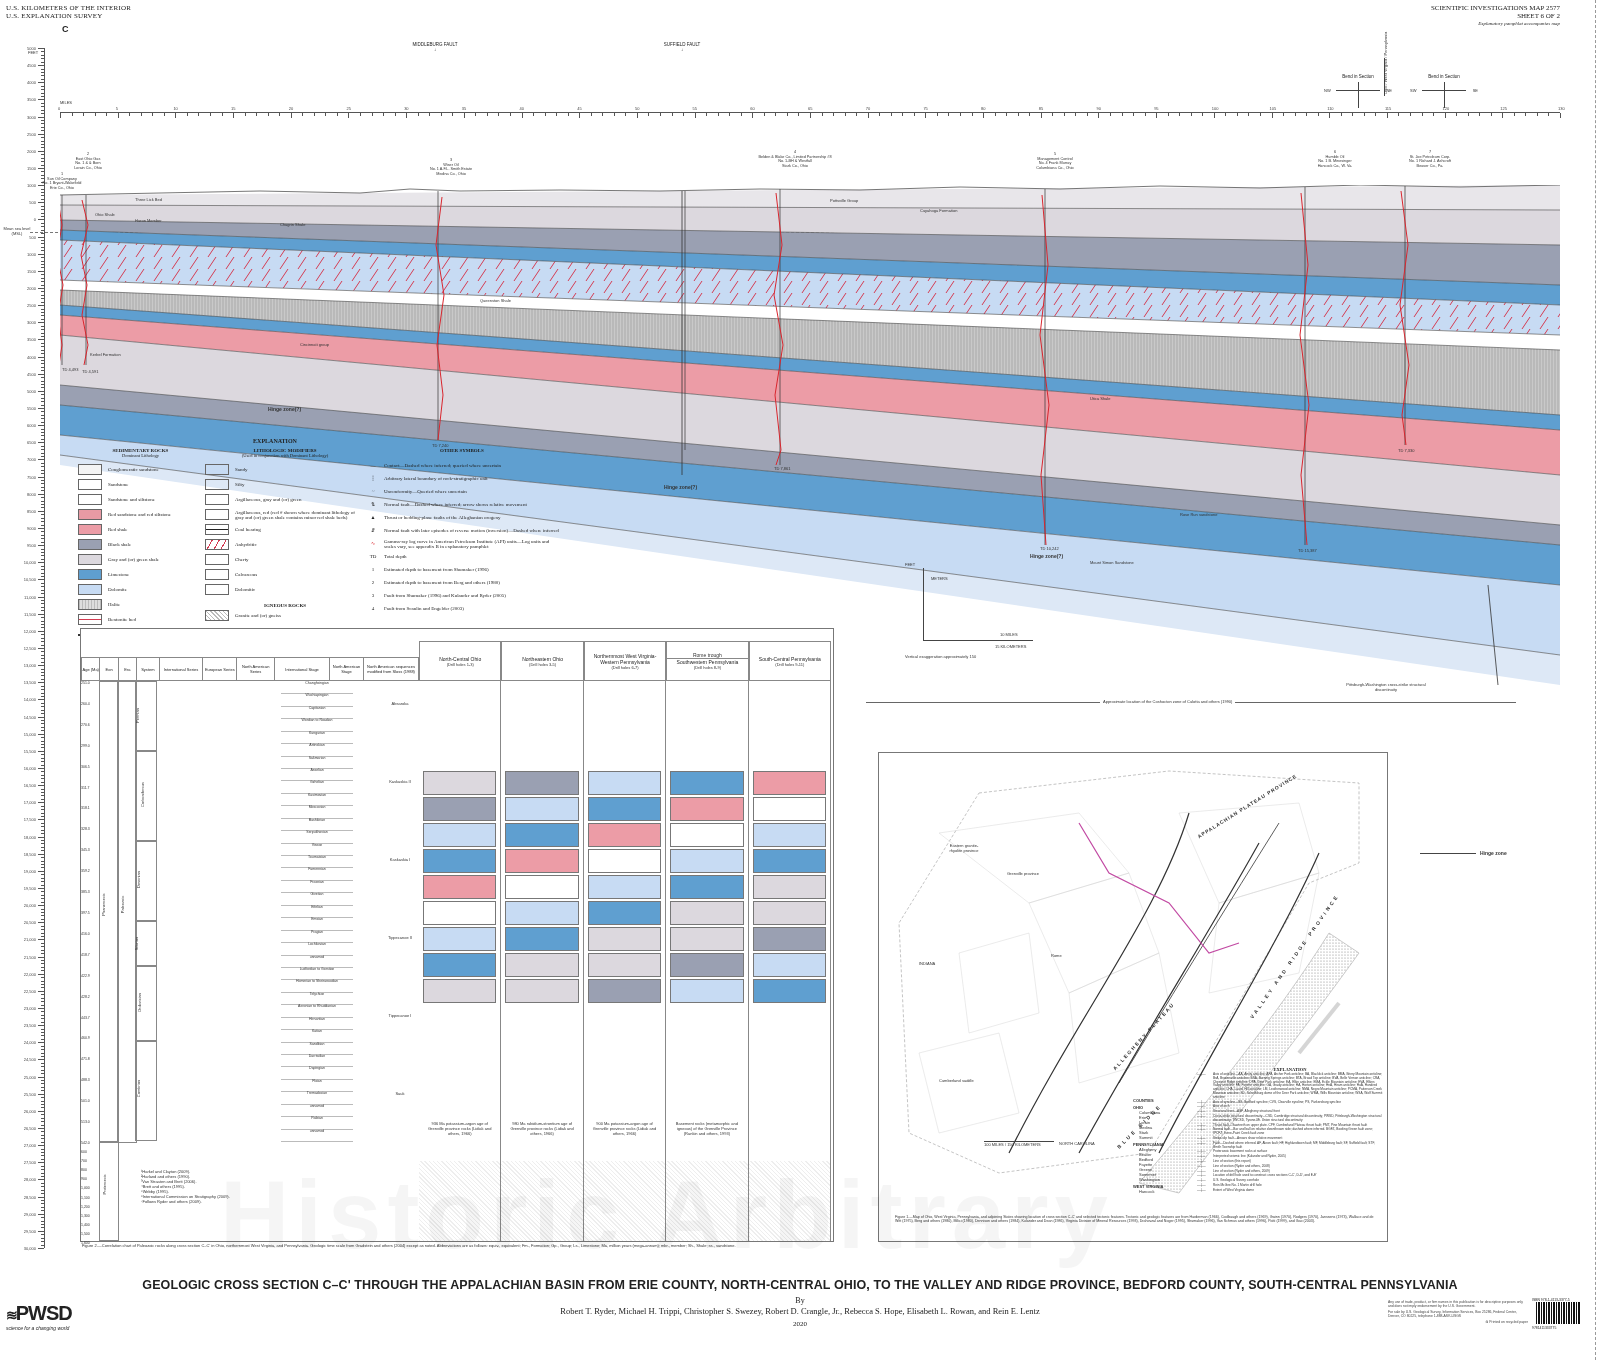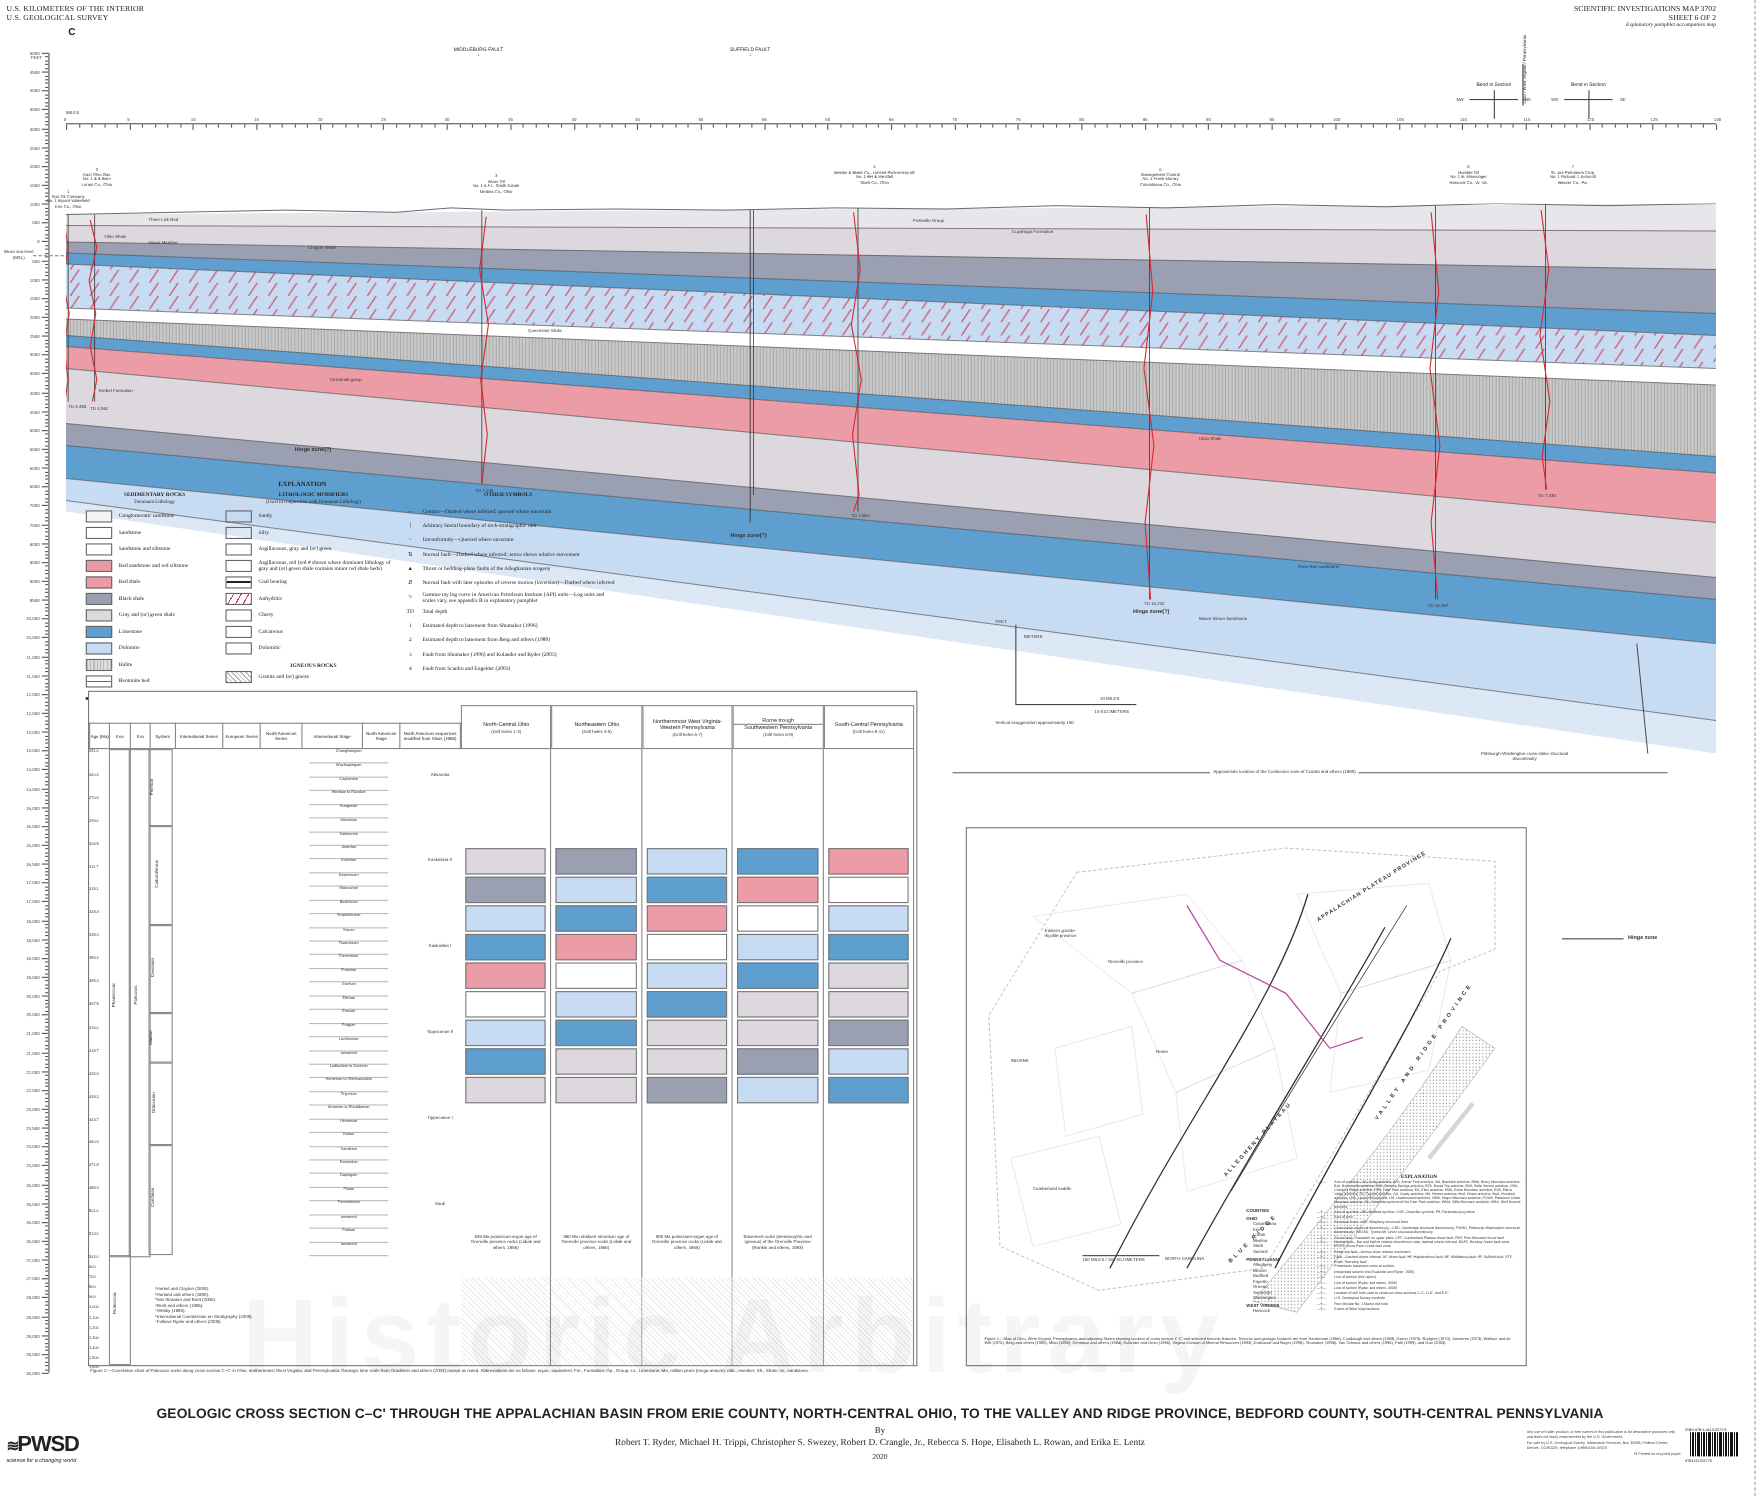--- a/index.html
+++ b/index.html
@@ -40,24 +40,24 @@
   .isbn{left:1532px;top:1298px;font-size:3.4px;font-family:"Liberation Sans",sans-serif;}
   .watermark{left:220px;top:1160px;font-family:"Liberation Sans",sans-serif;font-weight:bold;font-size:96px;color:rgba(0,0,0,0.04);letter-spacing:6px;white-space:nowrap;}
   .dashed-edge{right:4px;top:0;height:1360px;border-left:1px dashed #999;}
   .fig-cap{font-size:4px;font-family:"Liberation Sans",sans-serif;color:#333;}
 </style>
 </head>
 <body>
 
 <div class="abs hdr-l">
   <div>U.S. KILOMETERS OF THE INTERIOR</div>
-  <div>U.S. GEOLOGICAL SURVEY</div>
+  <div>U.S. EXPLANATION SURVEY</div>
 </div>
 <div class="abs hdr-r">
-  <div>SCIENTIFIC INVESTIGATIONS MAP 3702</div>
+  <div>SCIENTIFIC INVESTIGATIONS MAP 2577</div>
   <div>SHEET 6 OF 2</div>
   <div class="sub">Explanatory pamphlet accompanies map</div>
 </div>
 <div class="abs sec-label" style="left:62px;top:24px;">C</div>
 <div class="abs dashed-edge"></div>
 
 <div class="abs tiny" style="left:28px;top:50px;">FEET</div>
 <div class="abs depth-axis" id="depth-axis">
     <div class="depth-tick" style="top: 0px;"></div>
     <div class="depth-lbl" style="top: 0px;">5000</div>
@@ -1353,21 +1353,21 @@
         </div>
       </div>
   </div>
   <div class="fig-cap" style="position:absolute;left:16px;top:462px;width:480px;font-size:3.6px;">Figure 1.—Map of Ohio, West Virginia, Pennsylvania, and adjoining States showing location of cross section C-C' and selected tectonic features. Tectonic and geologic features are from Harderman (1966), Coolbaugh and others (1969), Gwinn (1970), Rodgers (1970), Janssens (1973), Wallace and de Witt (1975), Berg and others (1980), Milici (1980), Dennison and others (1984), Kulander and Dean (1986), Virginia Division of Mineral Resources (1993), Drahovzal and Noger (1995), Shumaker (1996), Van Schmus and others (1996), Patti (1999), and Gao (2003).</div>
 </div>
 
 <div class="abs watermark">Historic Arbitrary</div>
 
 <div class="abs title-main">GEOLOGIC CROSS SECTION C–C' THROUGH THE APPALACHIAN BASIN FROM ERIE COUNTY, NORTH-CENTRAL OHIO, TO THE VALLEY AND RIDGE PROVINCE, BEDFORD COUNTY, SOUTH-CENTRAL PENNSYLVANIA</div>
 <div class="abs by">By</div>
-<div class="abs authors">Robert T. Ryder, Michael H. Trippi, Christopher S. Swezey, Robert D. Crangle, Jr., Rebecca S. Hope, Elisabeth L. Rowan, and Erika E. Lentz</div>
+<div class="abs authors">Robert T. Ryder, Michael H. Trippi, Christopher S. Swezey, Robert D. Crangle, Jr., Rebecca S. Hope, Elisabeth L. Rowan, and Rein E. Lentz</div>
 <div class="abs year">2020</div>
 <div class="abs usgs">
   <div class="logo"><span style="font-size:14px;letter-spacing:-2px;">≋</span><span>PWSD</span></div>
   <div class="tag">science for a changing world</div>
 </div>
 <div class="abs fineprint">
   <div>Any use of trade, product, or firm names in this publication is for descriptive purposes only and does not imply endorsement by the U.S. Government.</div>
   <div style="margin-top:2px;">For sale by U.S. Geological Survey, Information Services, Box 25286, Federal Center, Denver, CO 80225, telephone 1-888-ASK-USGS</div>
   <div style="margin-top:2px;text-align:right;"><span>♻</span> <span>Printed on recycled paper</span></div>
 </div>

